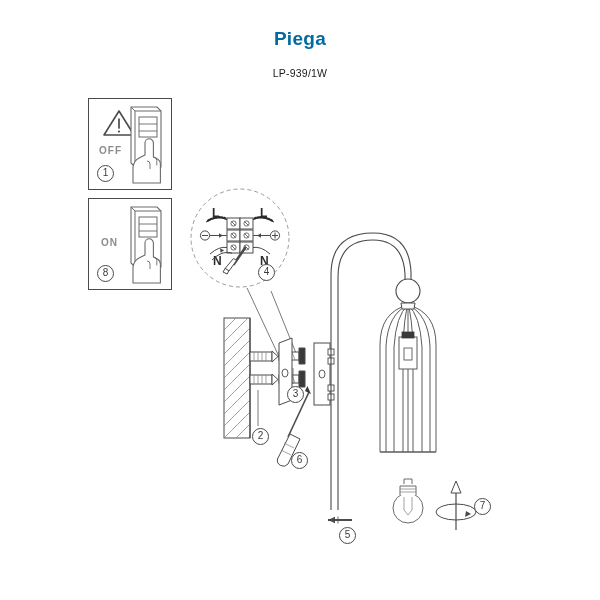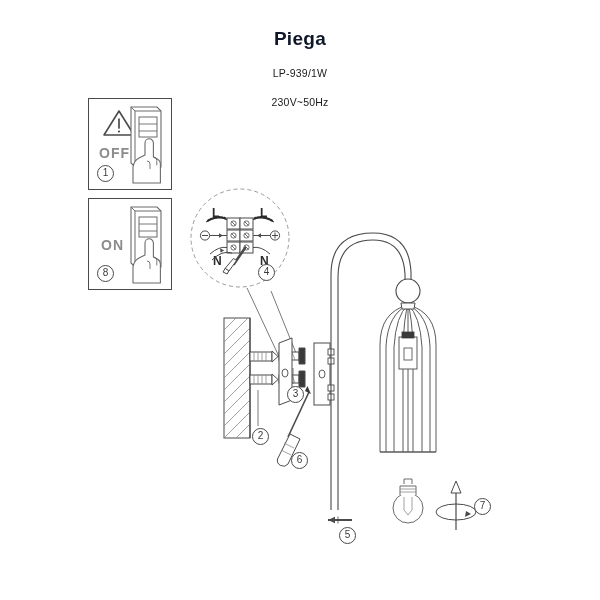--- a/index.html
+++ b/index.html
@@ -6,29 +6,29 @@
   body{
     width:600px;height:600px;background:#ffffff;
     font-family:"Liberation Sans", sans-serif;
     color:#111;position:relative;overflow:hidden;
   }
   #sheet{position:absolute;left:0;top:0;width:600px;height:600px;}
   .abs{position:absolute;}
 
   
   #header{left:0;top:28px;width:600px;text-align:center;}
-  #title{font-size:19px;font-weight:bold;letter-spacing:.3px;color:#0f172a;}
+  #title{font-size:19px;font-weight:bold;letter-spacing:.3px;color:#0369a1;}
   .spec{font-size:10.5px;color:#1a1a1a;margin-top:17px;letter-spacing:.2px;}
 
   
   .panel{border:1.2px solid #4a4a4a;background:#fff;}
   #panel-off{left:88px;top:98px;width:82px;height:90px;}
   #panel-on{left:88px;top:198px;width:82px;height:90px;}
   .panel-label{
-    position:absolute;font-size:14px;font-weight:bold;color:#8c8c8c;
+    position:absolute;font-size:10px;font-weight:bold;color:#8c8c8c;
     letter-spacing:1px;
   }
   #off-label{left:10px;top:46px;}
   #on-label{left:12px;top:38px;}
   .step-circle{
     position:absolute;width:15px;height:15px;border:1.1px solid #4a4a4a;
     border-radius:50%;font-size:10px;line-height:14px;text-align:center;
     color:#3a3a3a;background:#fff;
   }
   .warn-tri{position:absolute;left:13px;top:10px;}
@@ -61,21 +61,20 @@
   svg{display:block;overflow:visible;}
 </style>
 </head>
 <body>
 
 <div id="sheet">
 
   <div class="abs" id="header">
     <div id="title">Piega</div>
     <div class="spec">LP-939/1W</div>
-    <div class="spec">230V~50Hz</div>
   </div>
 
   <div class="abs panel" id="panel-off">
 
     <svg class="warn-tri" width="34" height="28" viewBox="0 0 34 28">
       <path d="M17 2 L32 26 L2 26 Z" fill="none" stroke="#4a4a4a" stroke-width="1.6" stroke-linejoin="round"></path>
       <line x1="17" y1="10" x2="17" y2="19" stroke="#4a4a4a" stroke-width="1.7" stroke-linecap="round"></line>
       <circle cx="17" cy="22.5" r="1.1" fill="#4a4a4a"></circle>
     </svg>
 

